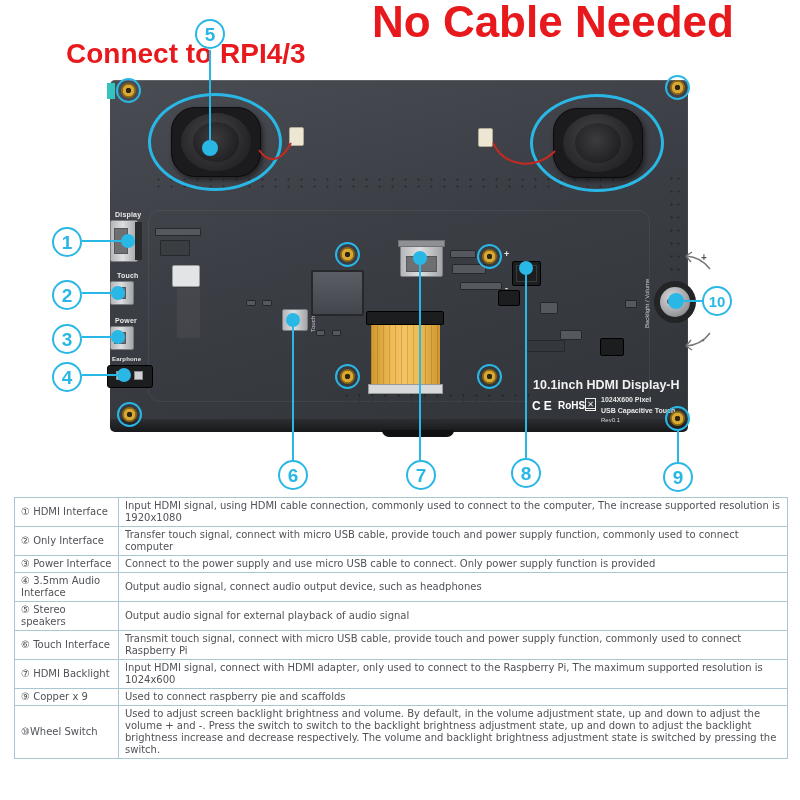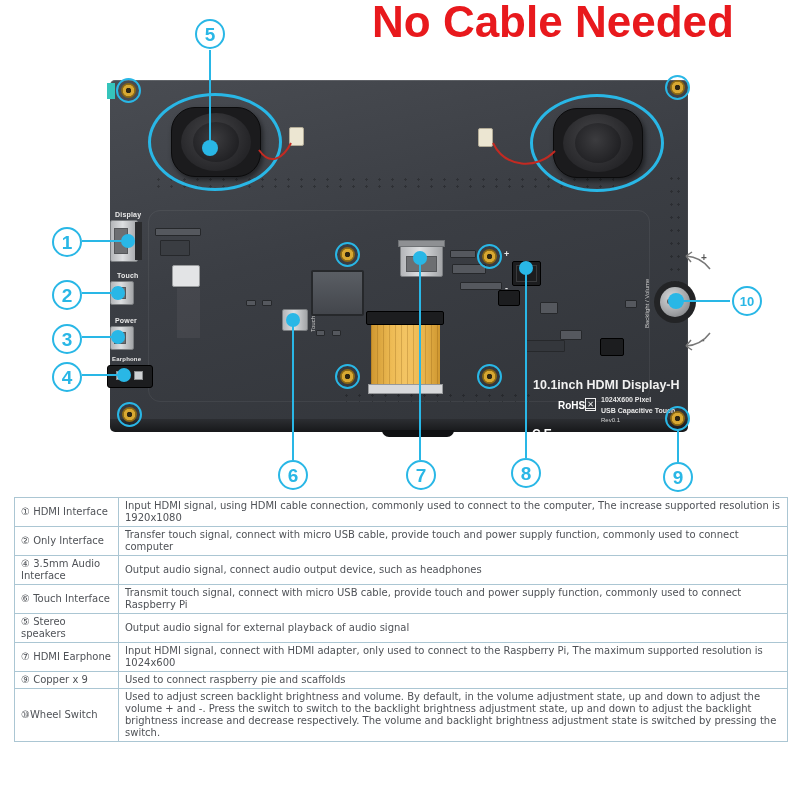--- a/index.html
+++ b/index.html
@@ -54,20 +54,21 @@
               font-family:"DejaVu Sans","Liberation Sans",sans-serif; font-size:10px; line-height:1.2;
               color:#4f5257; }
   table.spec td{ border:1px solid #abc6d3; padding:2px 6px; vertical-align:middle; word-wrap:break-word; }
   td.lab{ width:104px; }
 </style>
 </head>
 <body>
 
 <div id="stage">
 
+  <div class="abs t-connect">Connect to RPI4/3</div>
   <div class="abs t-nocable">No Cable Needed</div>
 
   <div class="abs board"></div>
   <div class="abs" style="left:110px;top:419px;width:578px;height:13px;background:linear-gradient(#2c2e32,#17181a);border-radius:0 0 5px 5px;"></div>
   <div class="abs" style="left:382px;top:430px;width:72px;height:7px;background:#101113;border-radius:0 0 8px 8px;"></div>
   <div class="abs" style="left:107px;top:83px;width:8px;height:16px;background:#35c4bb;"></div>
   <div class="abs trace" style="left:148px;top:210px;width:502px;height:192px;"></div>
   <div class="abs dots" style="left:152px;top:176px;width:462px;height:12px;background-size:13px 7px;"></div>
   <div class="abs dots" style="left:668px;top:172px;width:12px;height:110px;background-size:7px 13px;"></div>
   <div class="abs dots" style="left:340px;top:392px;width:200px;height:10px;background-size:13px 7px;"></div>
@@ -140,21 +141,21 @@
   <div class="abs cmp" style="left:525px;top:340px;width:40px;height:12px;background:#34373c;"></div>
 
   <div class="abs" style="left:654px;top:281px;width:42px;height:42px;border-radius:50%;background:#232426;"></div>
   <div class="abs" style="left:660px;top:287px;width:30px;height:30px;border-radius:50%;background:radial-gradient(circle at 40% 35%,#d8dadc,#9fa1a4 60%,#717376);"></div>
   <div class="abs" style="left:667px;top:299px;width:16px;height:5px;background:#595b5e;border-radius:2px;"></div>
   <div class="abs vlabel" style="left:644px;top:276px;height:52px;">Backlight / Volume</div>
   <div class="abs" style="left:701px;top:252px;font-size:10px;font-weight:bold;color:#555;">+</div>
   <div class="abs" style="left:701px;top:333px;font-size:11px;font-weight:bold;color:#555;">-</div>
 
   <div class="abs silk-title" style="left:533px;top:378px;">10.1inch HDMI Display-H</div>
-  <div class="abs ce" style="left:532px;top:399px;margin-top:28px;">CE</div>
+  <div class="abs ce" style="left:532px;top:399px;">CE</div>
   <div class="abs" style="left:558px;top:400px;color:#fff;font-size:10px;font-weight:bold;">RoHS</div>
   <div class="abs bin" style="left:585px;top:398px;">✕</div>
   <div class="abs silk-sm" style="left:601px;top:396px;">1024X600 Pixel</div>
   <div class="abs silk-sm" style="left:601px;top:407px;">USB Capacitive Touch</div>
   <div class="abs silk-xs" style="left:601px;top:417px;">Rev0.1</div>
 
   <svg class="abs" style="left:0;top:0;" width="800" height="470">
     <path d="M259,150 C270,166 283,159 291,143" stroke="#c32a22" stroke-width="2" fill="none"></path>
     <path d="M493,143 C505,168 537,170 555,151" stroke="#c32a22" stroke-width="2" fill="none"></path>
     <path d="M710,269 Q701,257 686,256" stroke="#777" stroke-width="1.5" fill="none"></path>
@@ -203,46 +204,50 @@
 
   <div class="abs callout" style="left:52px;top:227px;">1</div>
   <div class="abs callout" style="left:52px;top:280px;">2</div>
   <div class="abs callout" style="left:52px;top:324px;">3</div>
   <div class="abs callout" style="left:52px;top:362px;">4</div>
   <div class="abs callout" style="left:195px;top:19px;">5</div>
   <div class="abs callout" style="left:278px;top:460px;">6</div>
   <div class="abs callout" style="left:406px;top:460px;">7</div>
   <div class="abs callout" style="left:511px;top:458px;">8</div>
   <div class="abs callout" style="left:663px;top:462px;">9</div>
-  <div class="abs callout" style="left:732px;top:286px;font-size:13px;">10</div>
+  <div class="abs callout" style="left:702px;top:286px;font-size:15px;">10</div>
 
   <table class="spec abs" style="left:14px;top:497px;">
     <tbody>
         <tr>
       <td class="lab">① HDMI Interface</td>
       <td>Input HDMI signal, using HDMI cable connection, commonly used to connect to the computer,  The increase supported resolution is 1920x1080</td>
     </tr>
     <tr>
       <td class="lab">② Only Interface</td>
       <td>Transfer touch signal, connect with micro USB cable, provide touch and power supply function, commonly used to connect computer</td>
     </tr>
     <tr>
+      <td class="lab">③ Power Interface</td>
+      <td>Connect to the power supply and use micro USB cable to connect. Only power supply function is provided</td>
+    </tr>
+    <tr>
       <td class="lab">④ 3.5mm Audio Interface</td>
       <td>Output audio signal, connect audio output device, such as headphones</td>
     </tr>
     <tr>
+      <td class="lab">⑤ Stereo speakers</td>
+      <td>Output audio signal for external playback of audio signal</td>
+    </tr>
+    <tr>
       <td class="lab">⑥ Touch Interface</td>
       <td>Transmit touch signal, connect with micro USB cable, provide touch and power supply function, commonly used to connect Raspberry Pi</td>
     </tr>
     <tr>
-      <td class="lab">⑤ Stereo speakers</td>
-      <td>Output audio signal for external playback of audio signal</td>
-    </tr>
-    <tr>
-      <td class="lab">⑦ HDMI Earphone</td>
+      <td class="lab">⑦ HDMI Backlight</td>
       <td>Input HDMI signal, connect with HDMI adapter, only used to connect to the Raspberry Pi,  The maximum supported resolution is 1024x600</td>
     </tr>
     <tr>
       <td class="lab">⑨ Copper x 9</td>
       <td>Used to connect raspberry pie and scaffolds</td>
     </tr>
     <tr>
       <td class="lab">⑩Wheel Switch</td>
       <td>Used to adjust screen backlight brightness and volume. By default, in the volume adjustment state, up and down to adjust the volume + and -. Press the switch to switch to the backlight brightness adjustment state, up and down to adjust the backlight brightness increase and decrease respectively. The volume and backlight brightness adjustment state is switched by pressing the switch.</td>
     </tr>

